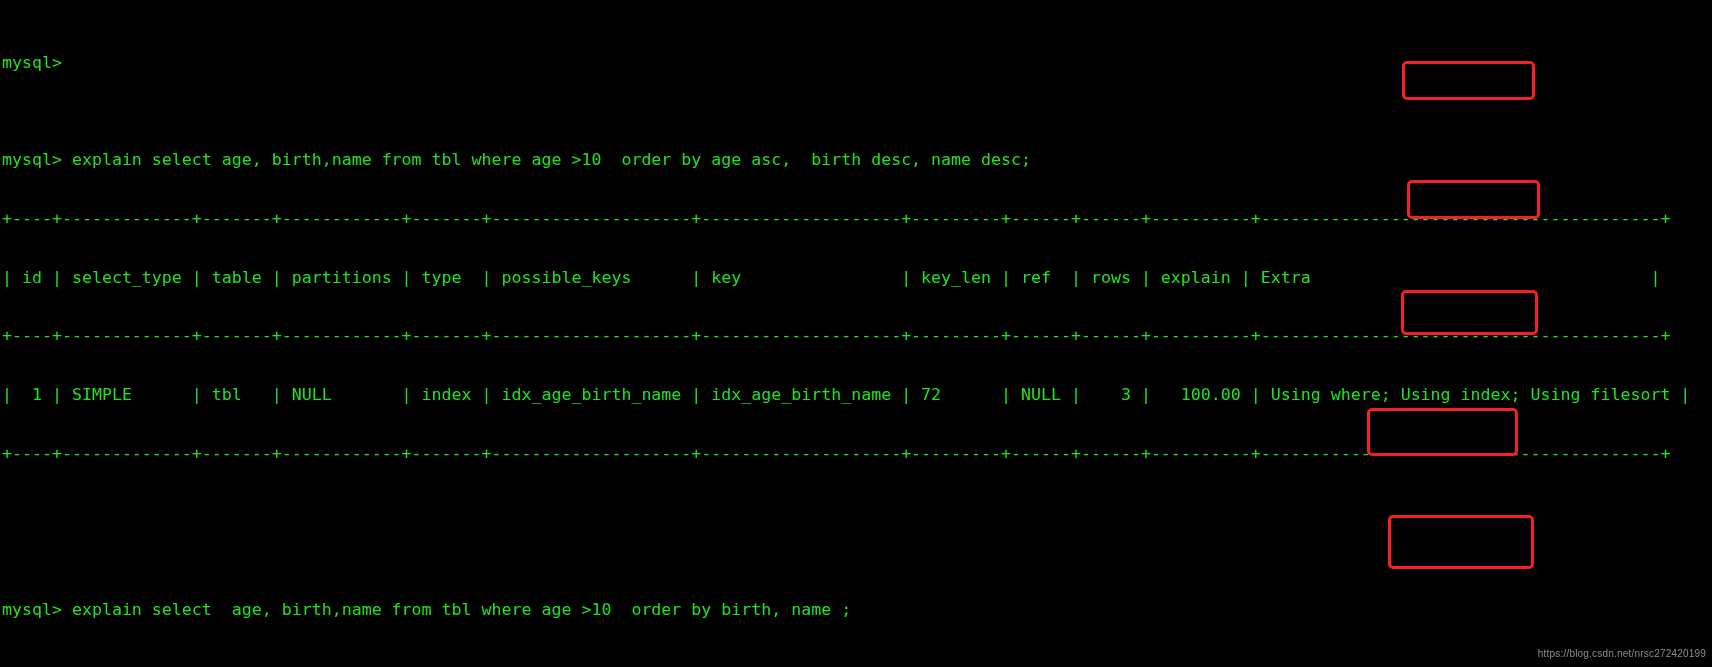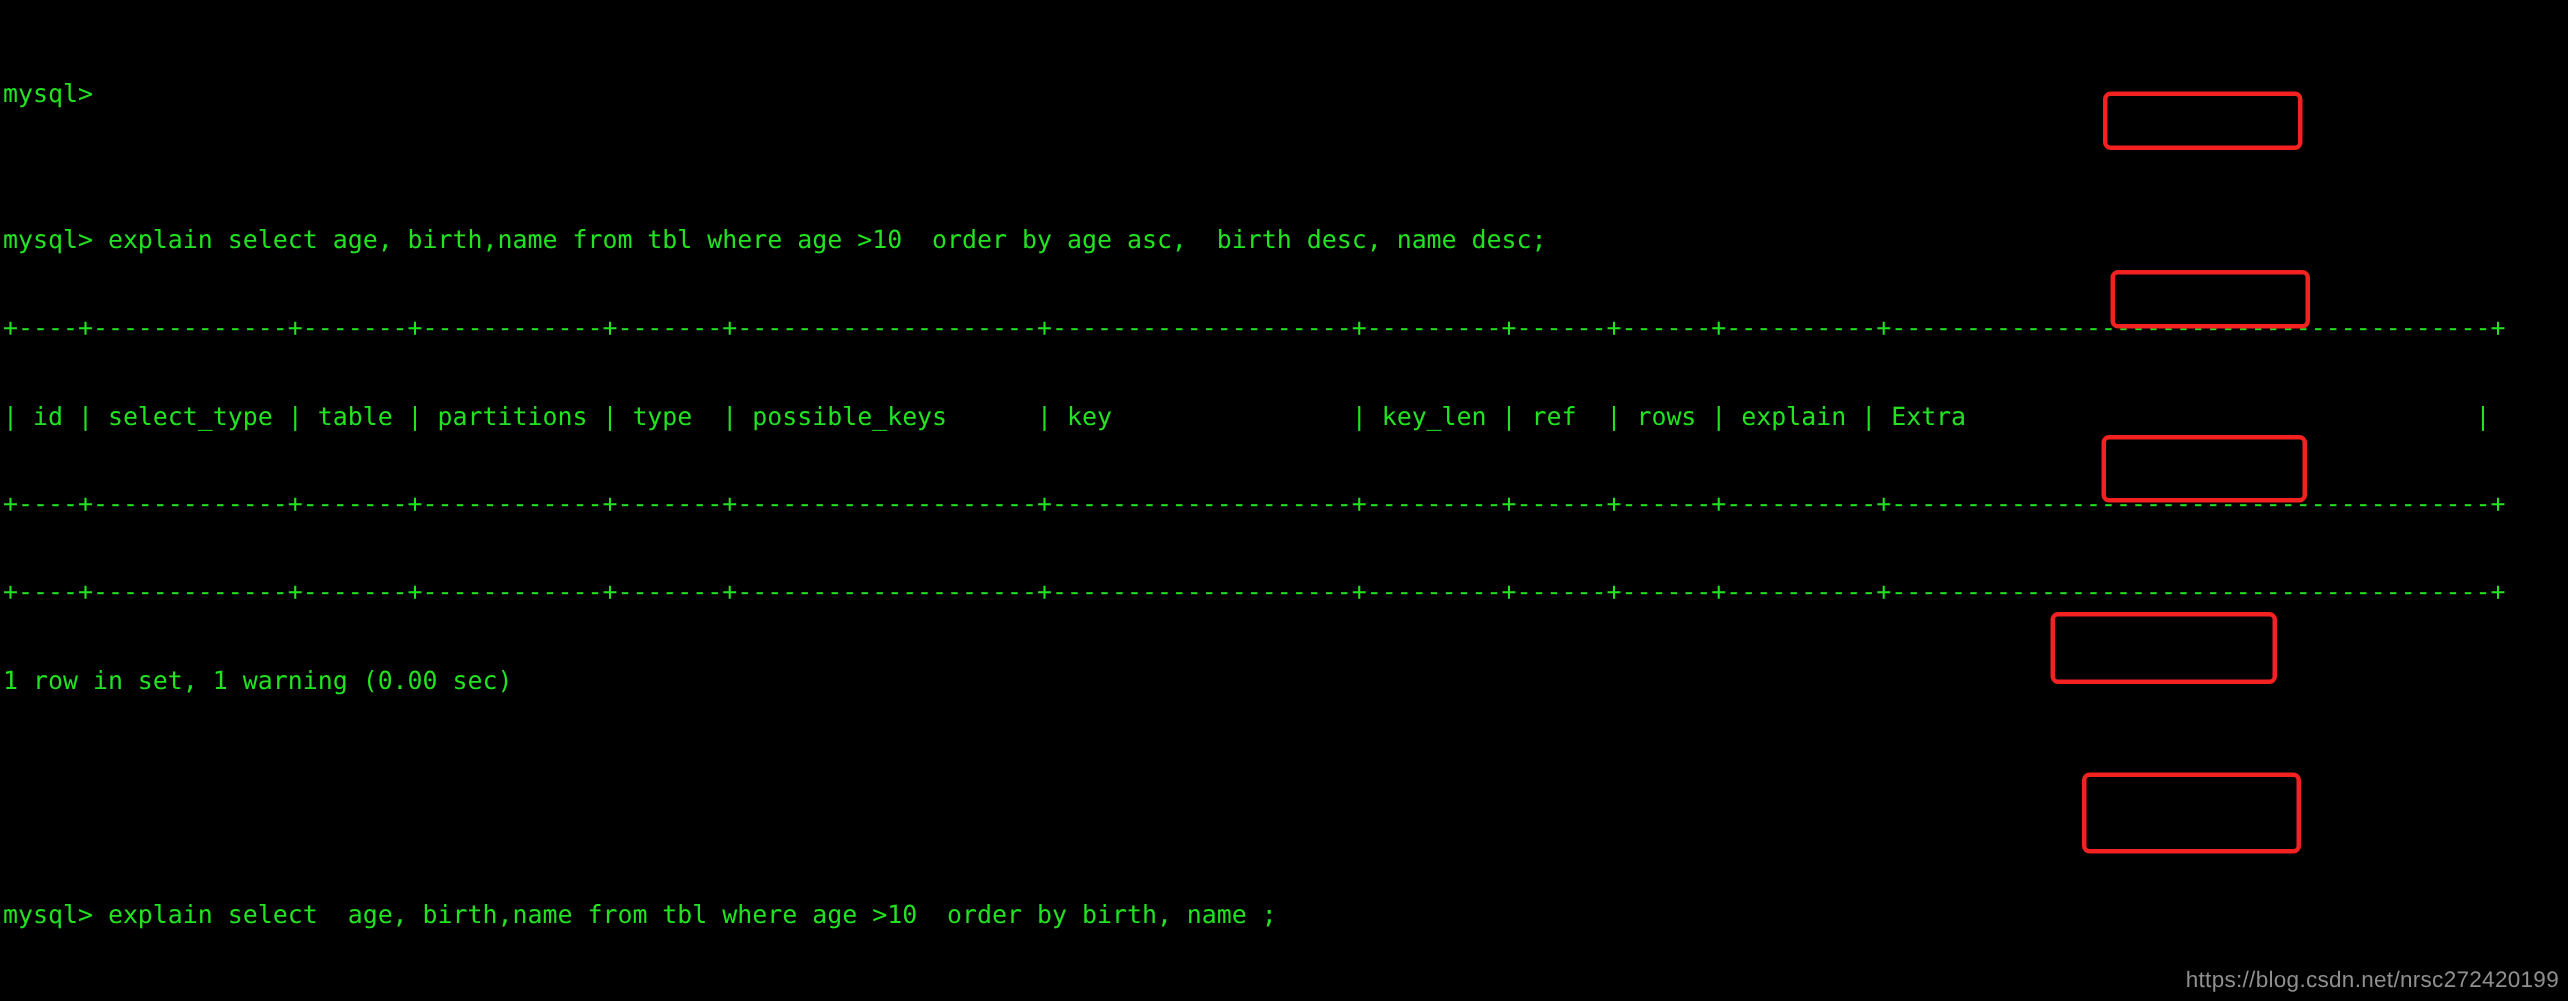--- a/index.html
+++ b/index.html
@@ -50,41 +50,41 @@
     box-sizing: border-box;
     pointer-events: none;
     background: transparent;
   }
   #watermark {
     position: absolute;
     right: 6px;
     bottom: 3px;
     color: #8f8f8f;
     font-family: "Liberation Sans", sans-serif;
-    font-size: 15px;
+    font-size: 10px;
     letter-spacing: 0.2px;
     white-space: pre;
   }
 </style>
 </head>
 <body>
 
 <div id="terminal">
 
   <div id="screen">
 
     <span class="line">mysql&gt;</span>
 
     
     <span class="line">mysql&gt; explain select age, birth,name from tbl where age &gt;10  order by age asc,  birth desc, name desc;</span>
     <span class="line">+----+-------------+-------+------------+-------+--------------------+--------------------+---------+------+------+----------+----------------------------------------+</span>
     <span class="line">| id | select_type | table | partitions | type  | possible_keys      | key                | key_len | ref  | rows | explain | Extra                                  |</span>
     <span class="line">+----+-------------+-------+------------+-------+--------------------+--------------------+---------+------+------+----------+----------------------------------------+</span>
+    <span class="line">|  1 | SIMPLE      | tbl   | NULL       | index | idx_age_birth_name | idx_age_birth_name | 72      | NULL |    3 |   100.00 | Using where; Using index; Using filesort |</span>
     <span class="line">+----+-------------+-------+------------+-------+--------------------+--------------------+---------+------+------+----------+----------------------------------------+</span>
-    <span class="line">1 row in set, 1 warning (0.00 sec)</span>
     <span class="line"> </span>
 
     
     <span class="line">mysql&gt; explain select  age, birth,name from tbl where age &gt;10  order by birth, name ;</span>
     
     
     
     
     
     

